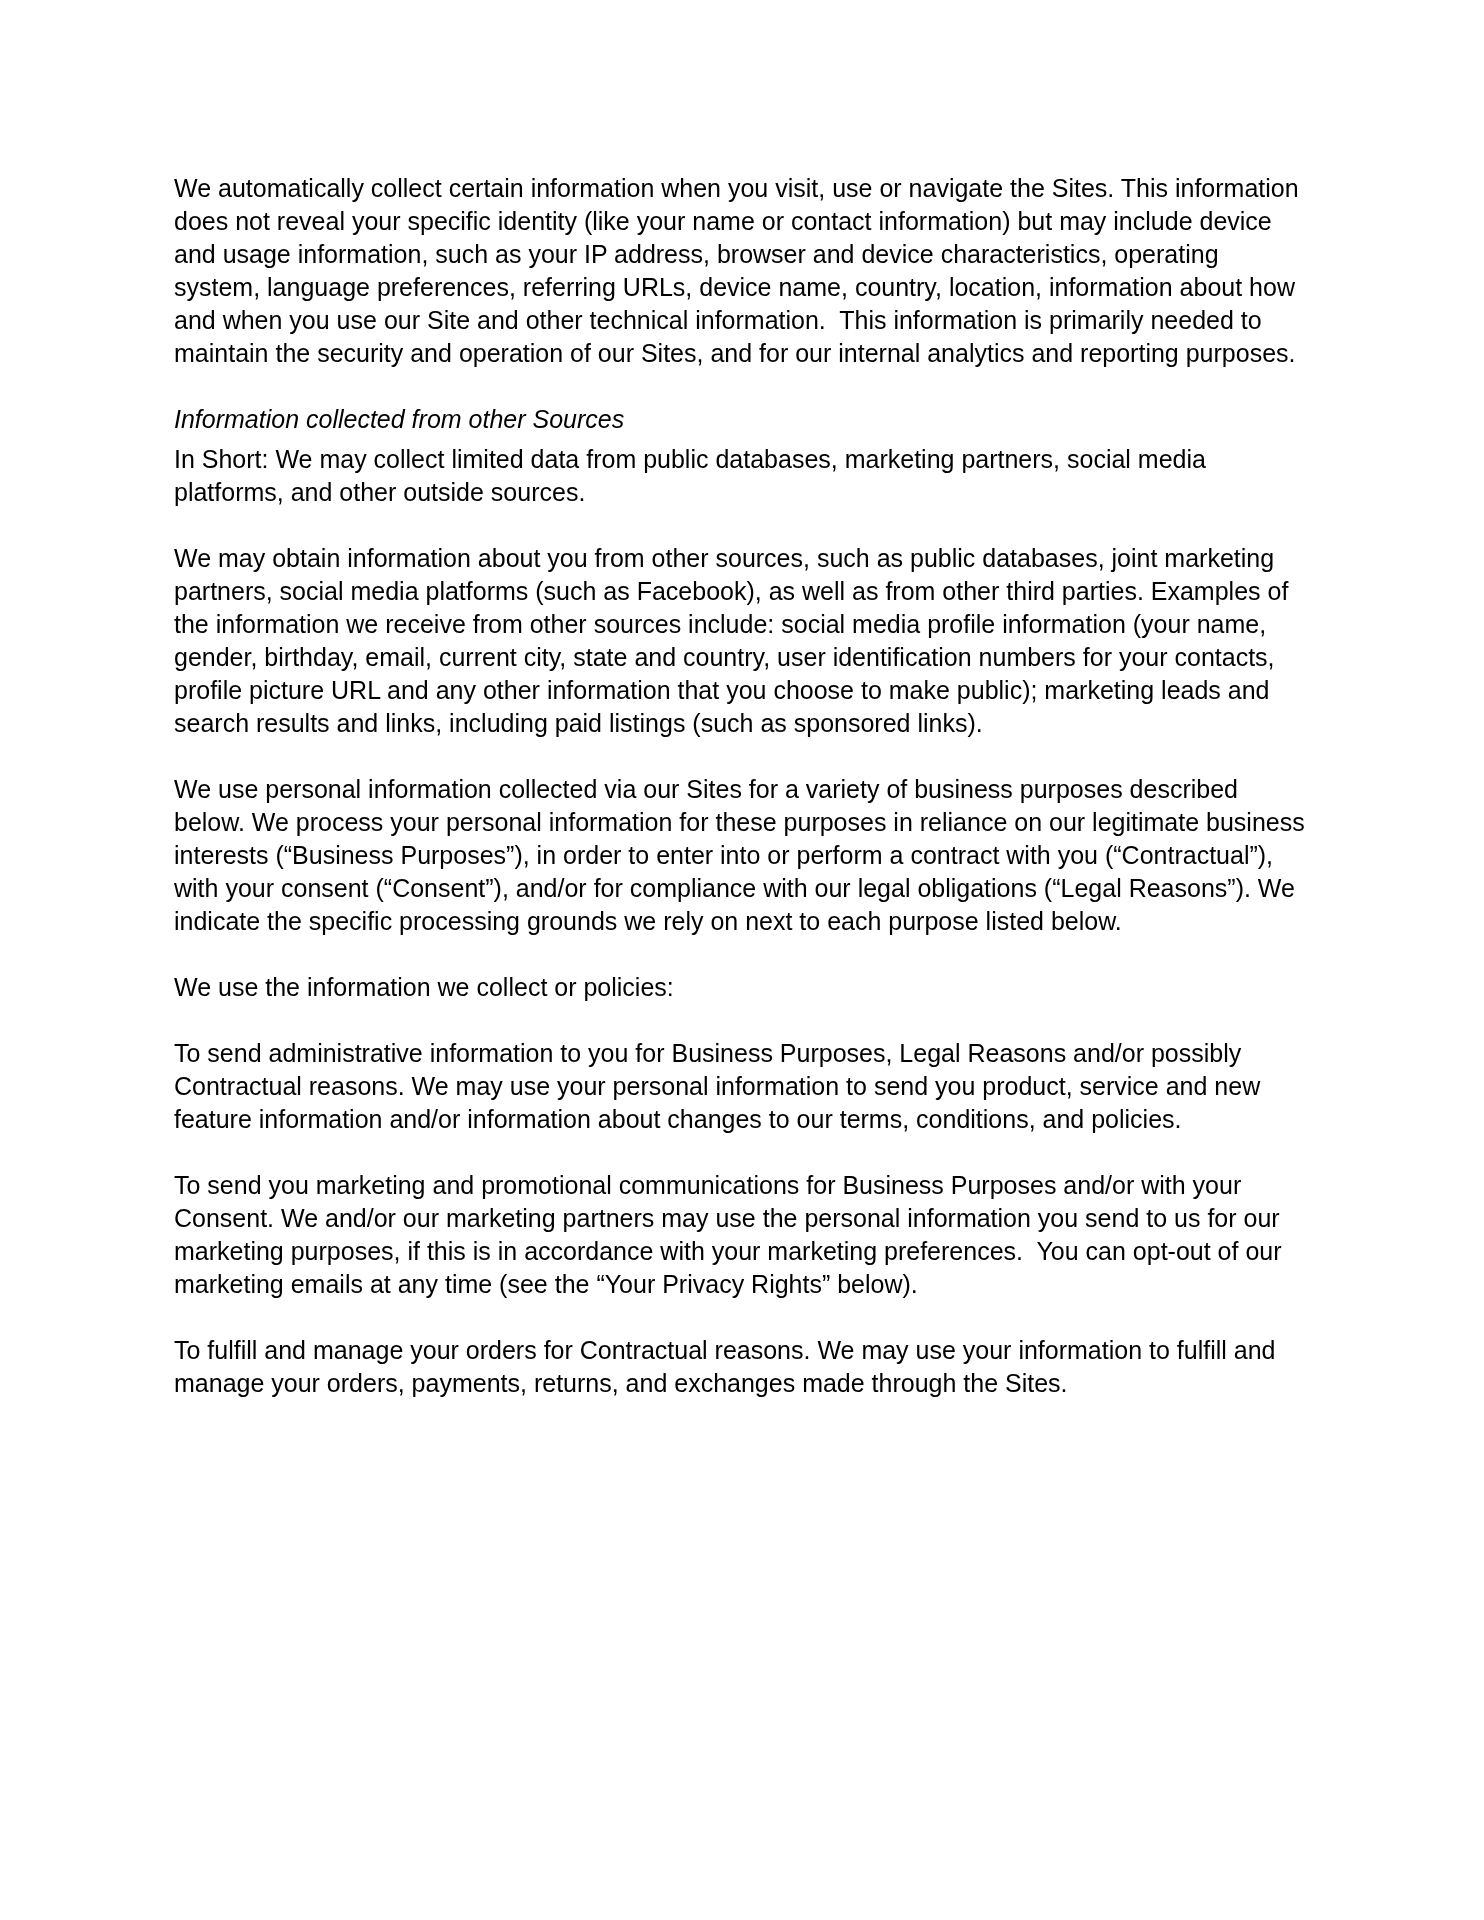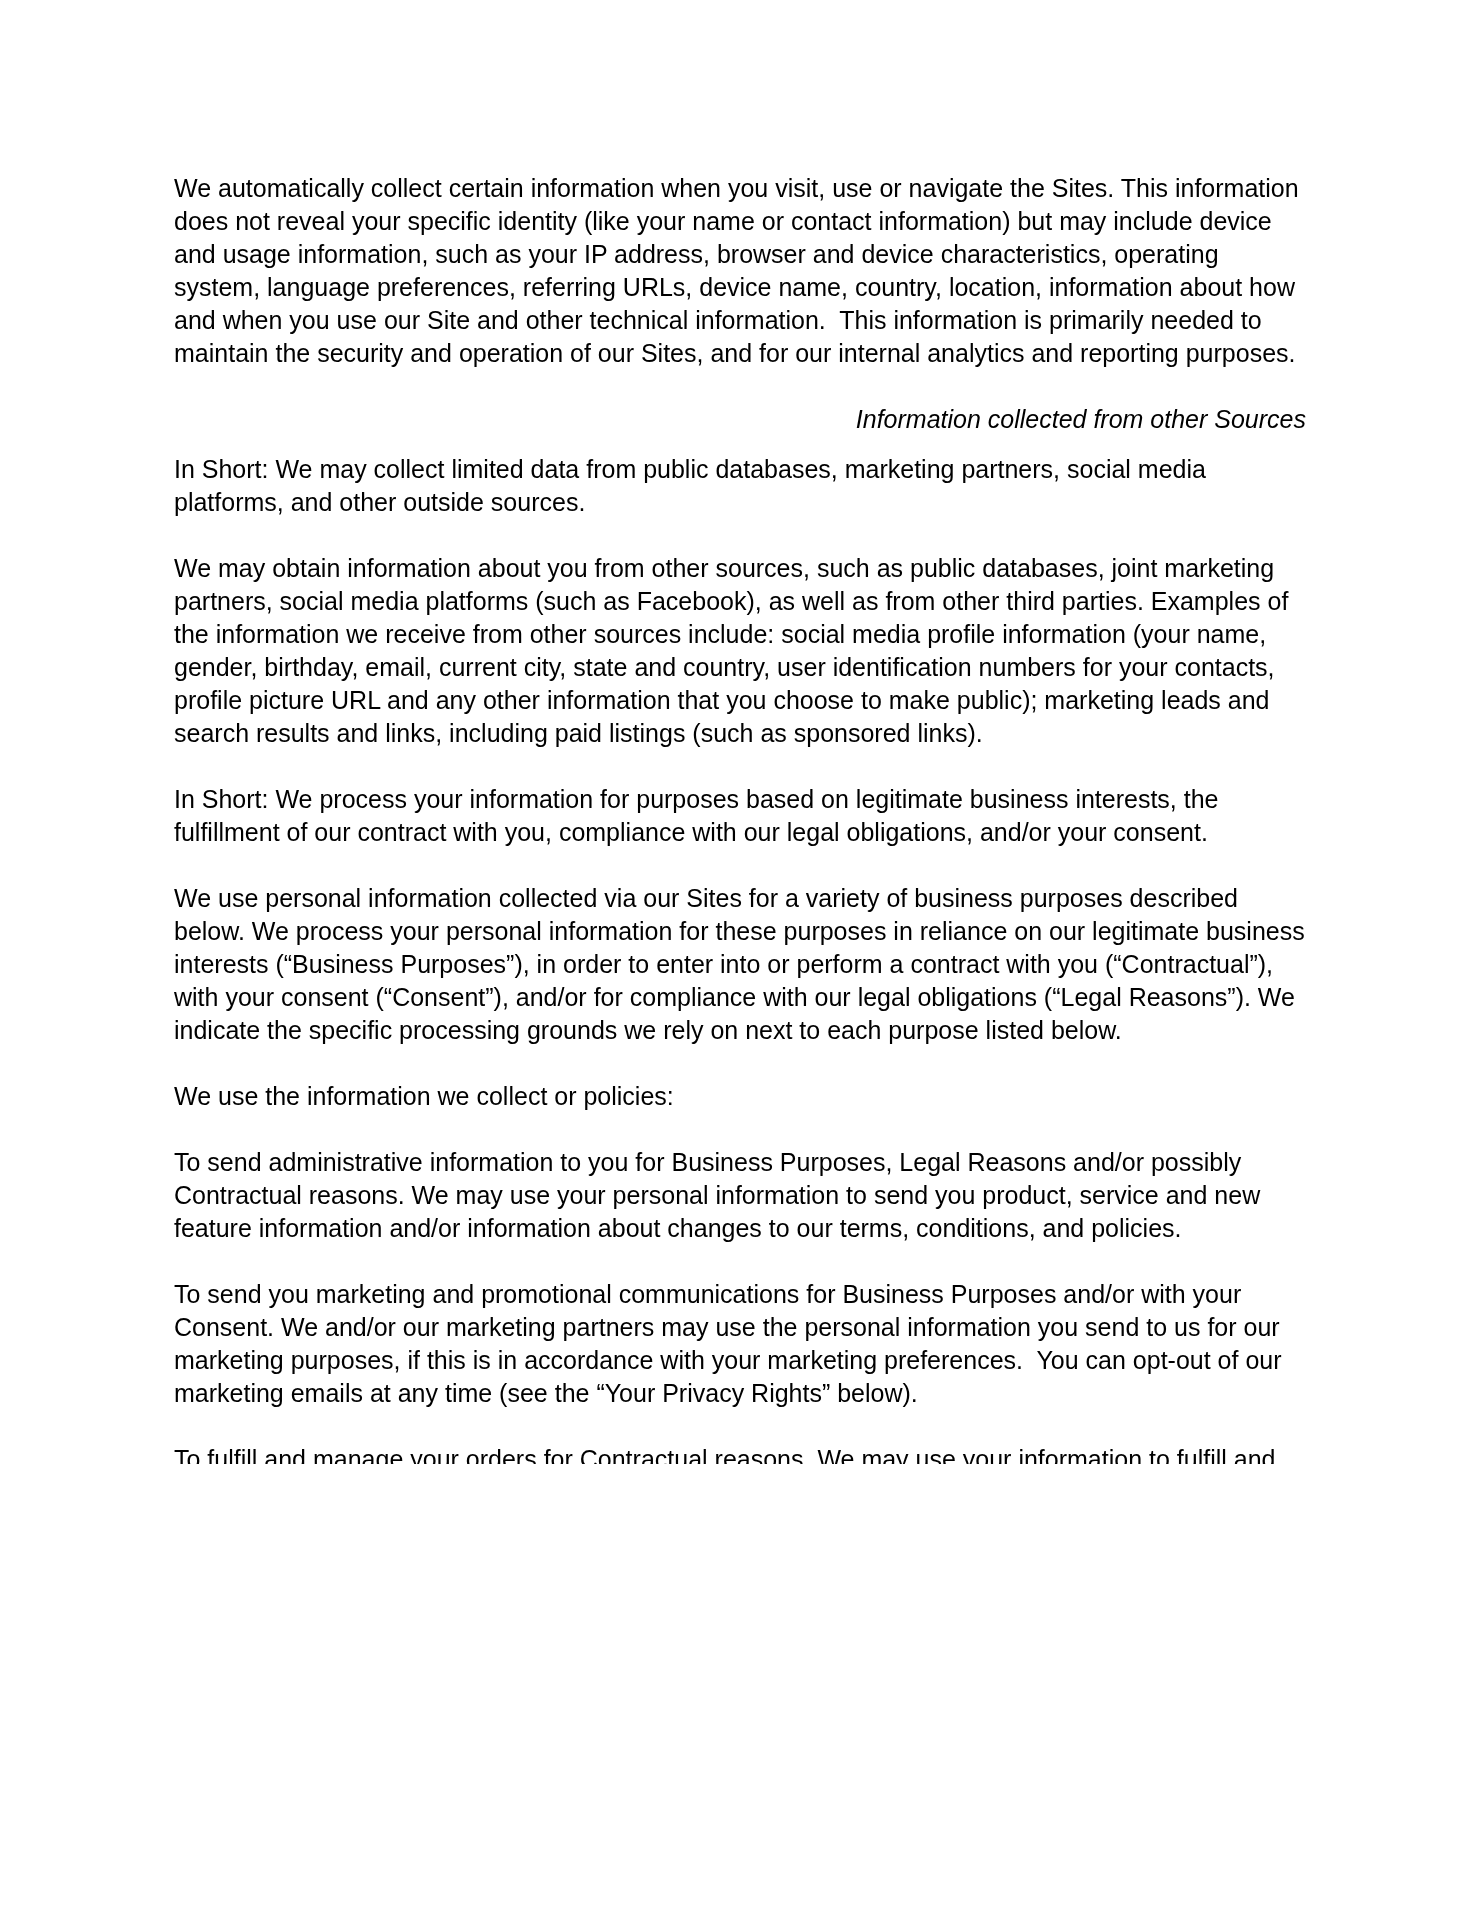--- a/index.html
+++ b/index.html
@@ -27,22 +27,21 @@
     overflow: hidden;
   }
   .doc-block {
     font-size: 25px;
     line-height: 33px;
     margin: 0 0 33px 0;
     white-space: pre-wrap;
     letter-spacing: 0;
   }
   .doc-block.tight {
-    margin-bottom: 17px;
-    text-align: right;
+    margin-bottom: 7px;
   }
   .head-italic {
     font-style: italic;
   }
   .head-bold {
     font-weight: bold;
   }
 </style>
 </head>
 <body>
@@ -51,21 +50,20 @@
 
   <p class="doc-block">We automatically collect certain information when you visit, use or navigate the Sites. This information does not reveal your specific identity (like your name or contact information) but may include device and usage information, such as your IP address, browser and device characteristics, operating system, language preferences, referring URLs, device name, country, location, information about how and when you use our Site and other technical information.  This information is primarily needed to maintain the security and operation of our Sites, and for our internal analytics and reporting purposes.</p>
 
   <p class="doc-block head-italic tight">Information collected from other Sources</p>
 
   <p class="doc-block">In Short: We may collect limited data from public databases, marketing partners, social media platforms, and other outside sources.</p>
 
   <p class="doc-block">We may obtain information about you from other sources, such as public databases, joint marketing partners, social media platforms (such as Facebook), as well as from other third parties. Examples of the information we receive from other sources include: social media profile information (your name, gender, birthday, email, current city, state and country, user identification numbers for your contacts, profile picture URL and any other information that you choose to make public); marketing leads and search results and links, including paid listings (such as sponsored links).</p>
 
 
-  <p class="doc-block">In Short: We process your information for purposes based on legitimate business interests, the fulfillment of our contract with you, compliance with our legal obligations, and/or your consent.</p>
 
   <p class="doc-block">We use personal information collected via our Sites for a variety of business purposes described below. We process your personal information for these purposes in reliance on our legitimate business interests (“Business Purposes”), in order to enter into or perform a contract with you (“Contractual”), with your consent (“Consent”), and/or for compliance with our legal obligations (“Legal Reasons”). We indicate the specific processing grounds we rely on next to each purpose listed below.</p>
 
   <p class="doc-block">We use the information we collect or policies:</p>
 
   <p class="doc-block">To send administrative information to you for Business Purposes, Legal Reasons and/or possibly Contractual reasons. We may use your personal information to send you product, service and new feature information and/or information about changes to our terms, conditions, and policies.</p>
 
   <p class="doc-block">To send you marketing and promotional communications for Business Purposes and/or with your Consent. We and/or our marketing partners may use the personal information you send to us for our marketing purposes, if this is in accordance with your marketing preferences.  You can opt-out of our marketing emails at any time (see the “Your Privacy Rights” below).</p>
 
   <p class="doc-block">To fulfill and manage your orders for Contractual reasons. We may use your information to fulfill and manage your orders, payments, returns, and exchanges made through the Sites.</p>

